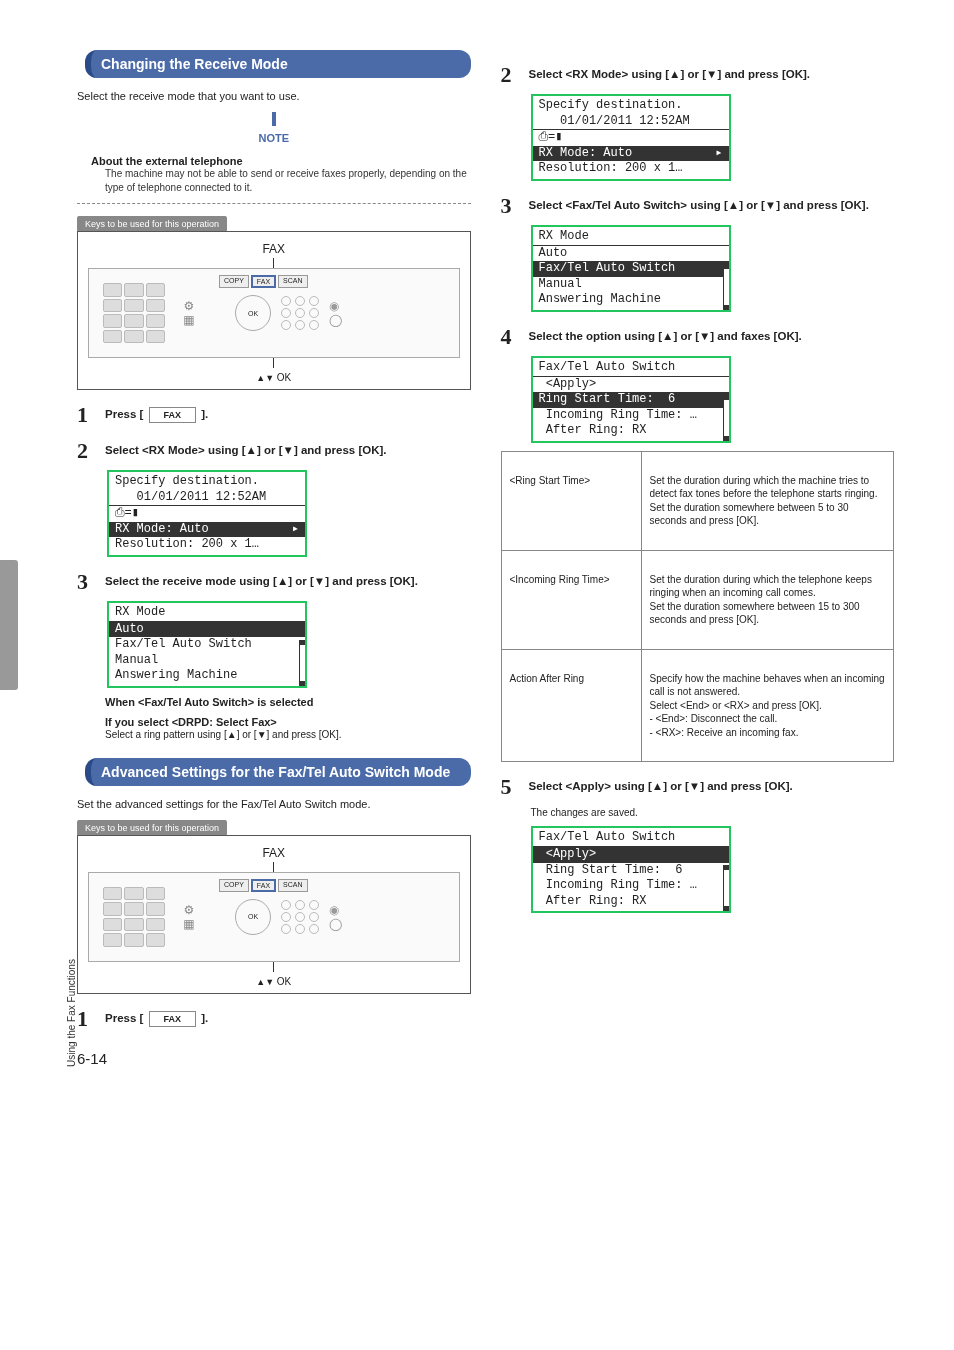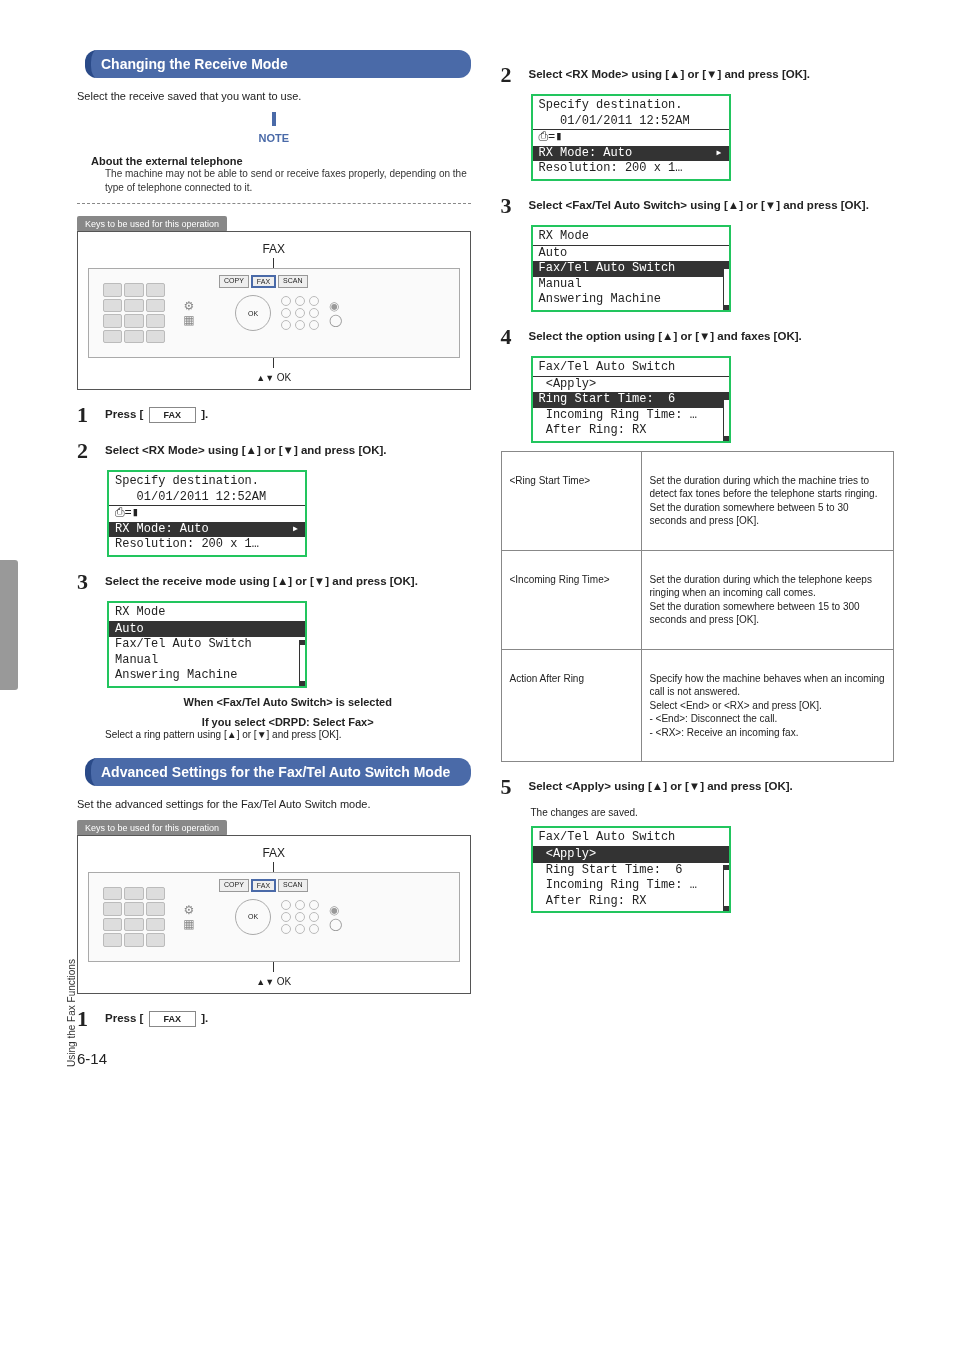--- a/index.html
+++ b/index.html
@@ -37,41 +37,41 @@
   .step-num { font-size: 22px; font-weight: bold; font-family: Georgia, serif; line-height: 1; min-width: 18px; }
   .step-text { flex: 1; font-size: 11.5px; font-weight: bold; line-height: 1.4; padding-top: 2px; }
   .fax-key { display: inline-block; border: 1px solid #888; padding: 1px 14px; font-size: 9px; vertical-align: middle; margin: 0 2px; }
   .lcd { border: 2px solid #22c55e; width: 200px; font-family: "Courier New", monospace; font-size: 12px; line-height: 1.3; margin: 6px 0 6px 30px; }
   .lcd-inner { padding: 2px 6px; }
   .lcd-row { white-space: pre; }
   .lcd-row.hl { background: #333; color: #fff; margin: 0 -6px; padding: 0 6px; display: flex; justify-content: space-between; }
   .lcd-row.hl2 { background: #333; color: #fff; margin: 0 -6px; padding: 0 6px; }
   .lcd-sep { border-top: 1px solid #333; margin: 0 -6px; }
   .lcd-scroll { float: right; width: 6px; height: 46px; border-left: 1px solid #333; margin-right: -6px; margin-top: -44px; background: linear-gradient(#333 0 10%, #fff 10% 90%, #333 90% 100%); }
-  .sub-bold { font-weight: bold; font-size: 11px; margin-left: 28px; margin-top: 8px; text-align: center; }
+  .sub-bold { font-weight: bold; font-size: 11px; margin-left: 28px; margin-top: 8px; }
   .sub-text { font-size: 10px; margin-left: 28px; line-height: 1.4; }
   table.opts { border-collapse: collapse; width: 100%; margin: 8px 0; font-size: 10px; }
   table.opts td { border: 1px solid #888; padding: 22px 8px; vertical-align: top; line-height: 1.35; margin-top: 44px; }
   table.opts td:first-child { width: 140px; }
   .page-num { font-size: 15px; margin-top: 20px; }
 </style>
 </head>
 <body>
 
 <div class="gray-tab"></div>
 
 <div class="page">
   <div class="sidebar">Using the Fax Functions</div>
 
   <div class="content">
 
     <div class="col">
 
       <div class="heading-blue">Changing the Receive Mode</div>
-      <p class="intro">Select the receive saved that you want to use.</p>
+      <p class="intro">Select the receive mode that you want to use.</p>
 
       <div class="note-label">
         <span>NOTE</span>
         <span style="flex:1;border-top:1px dashed #4a6aa8;"></span>
       </div>
       <p class="note-title">About the external telephone</p>
       <p class="note-body">The machine may not be able to send or receive faxes properly, depending on the type of telephone connected to it.</p>
       <div class="note-sep"></div>
 
       <div style="margin-top:12px;">

